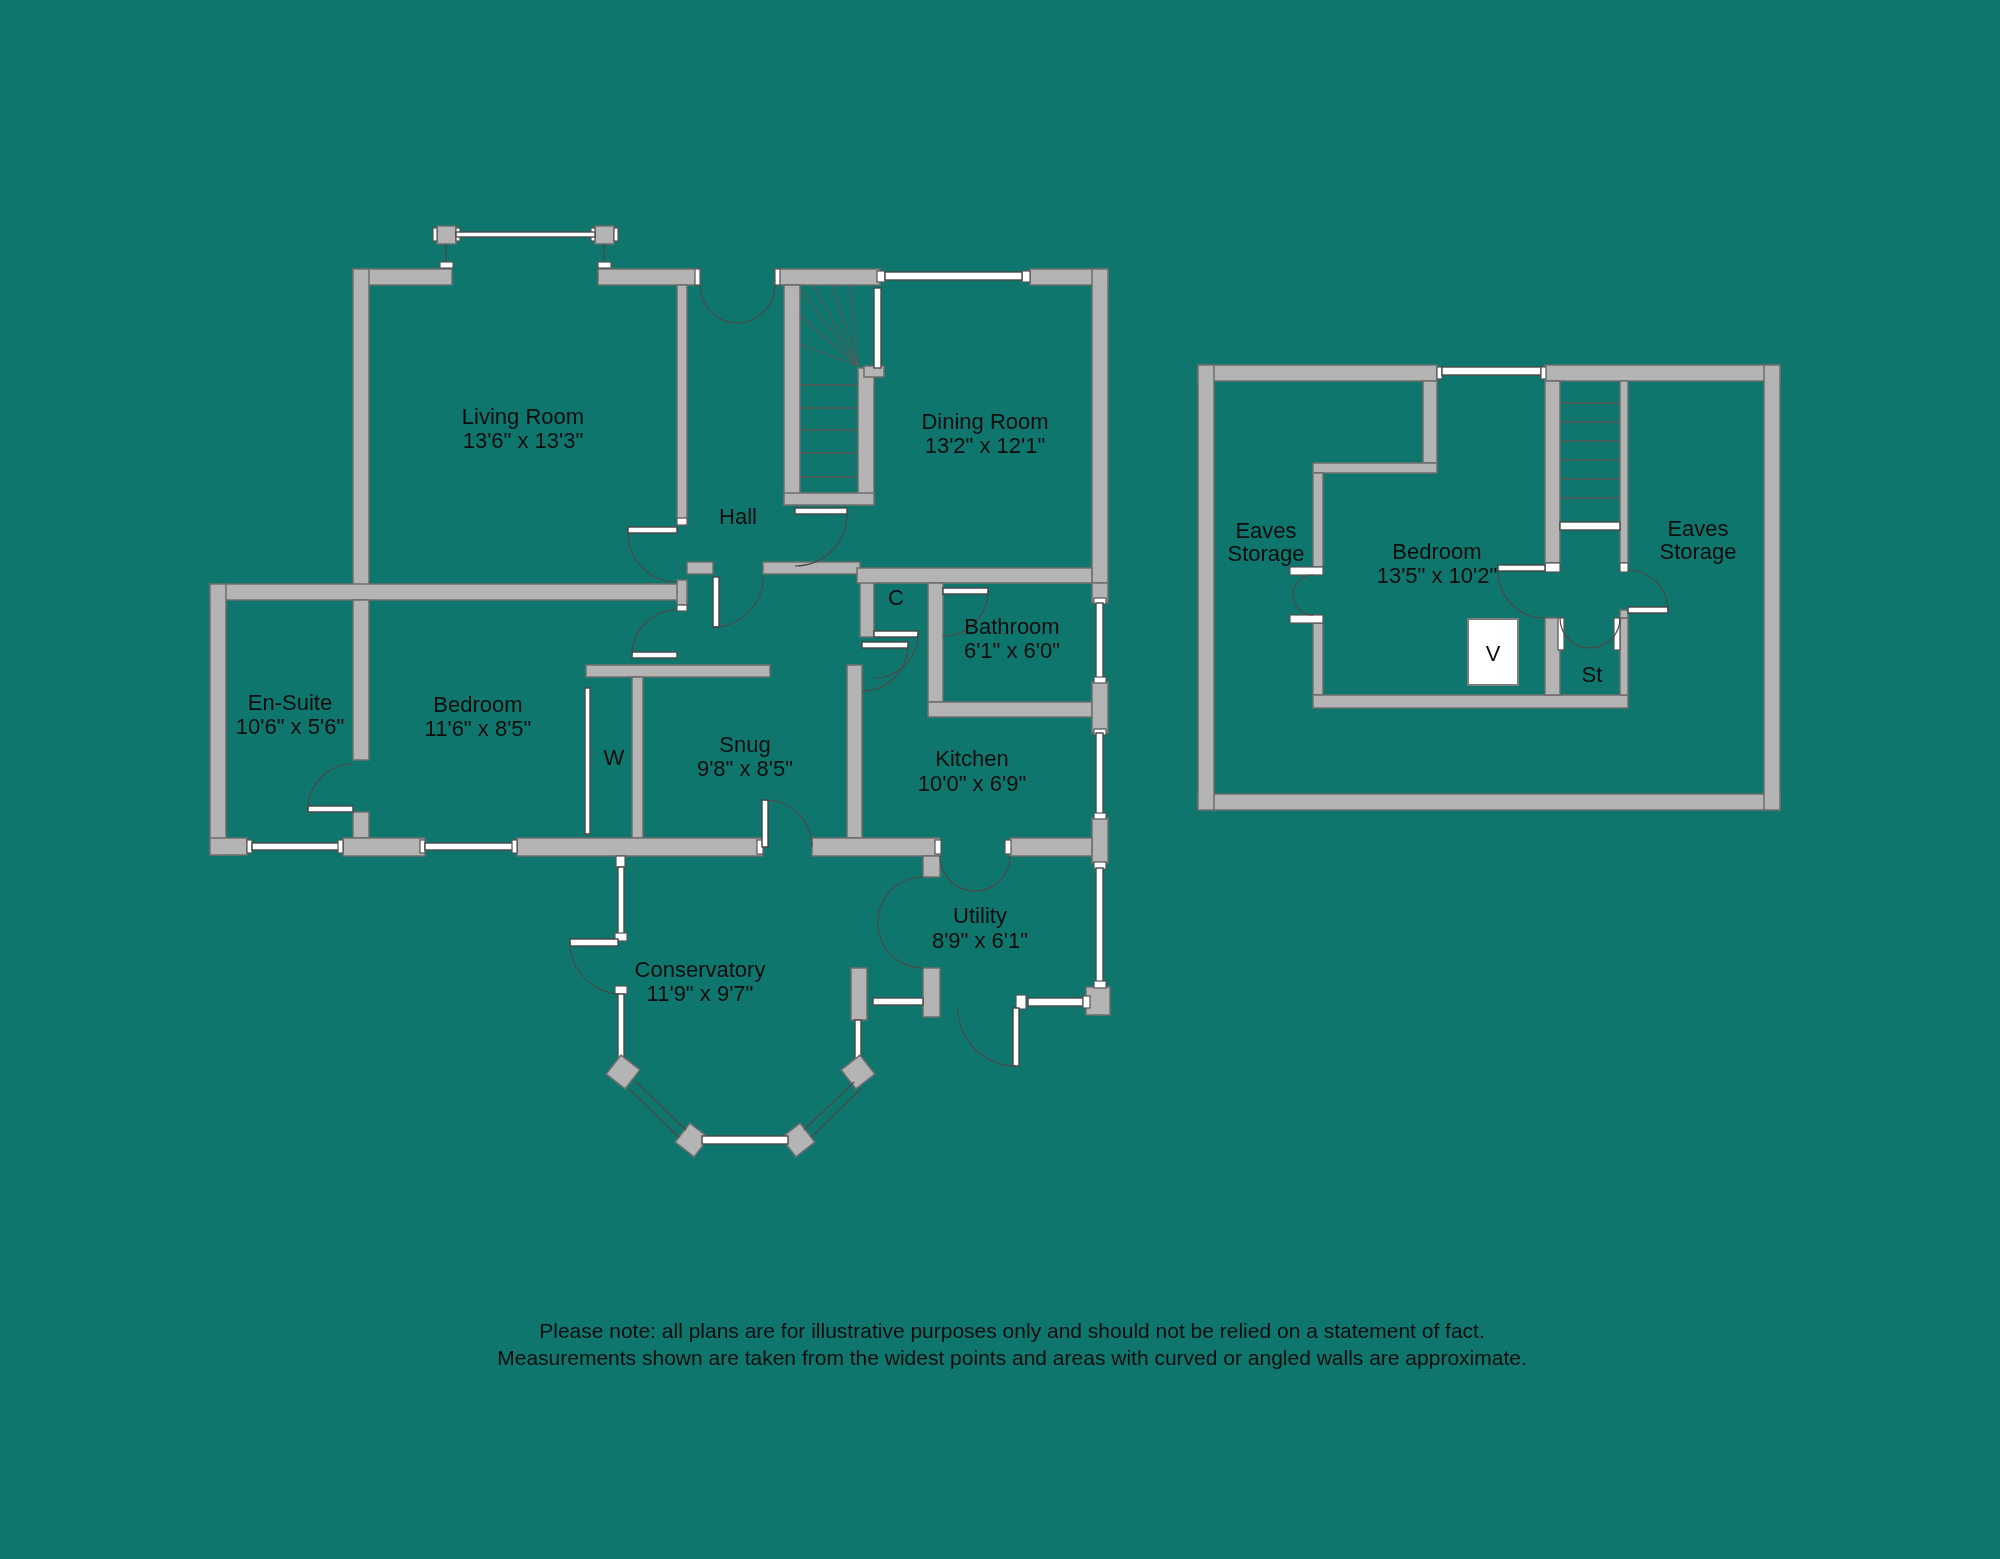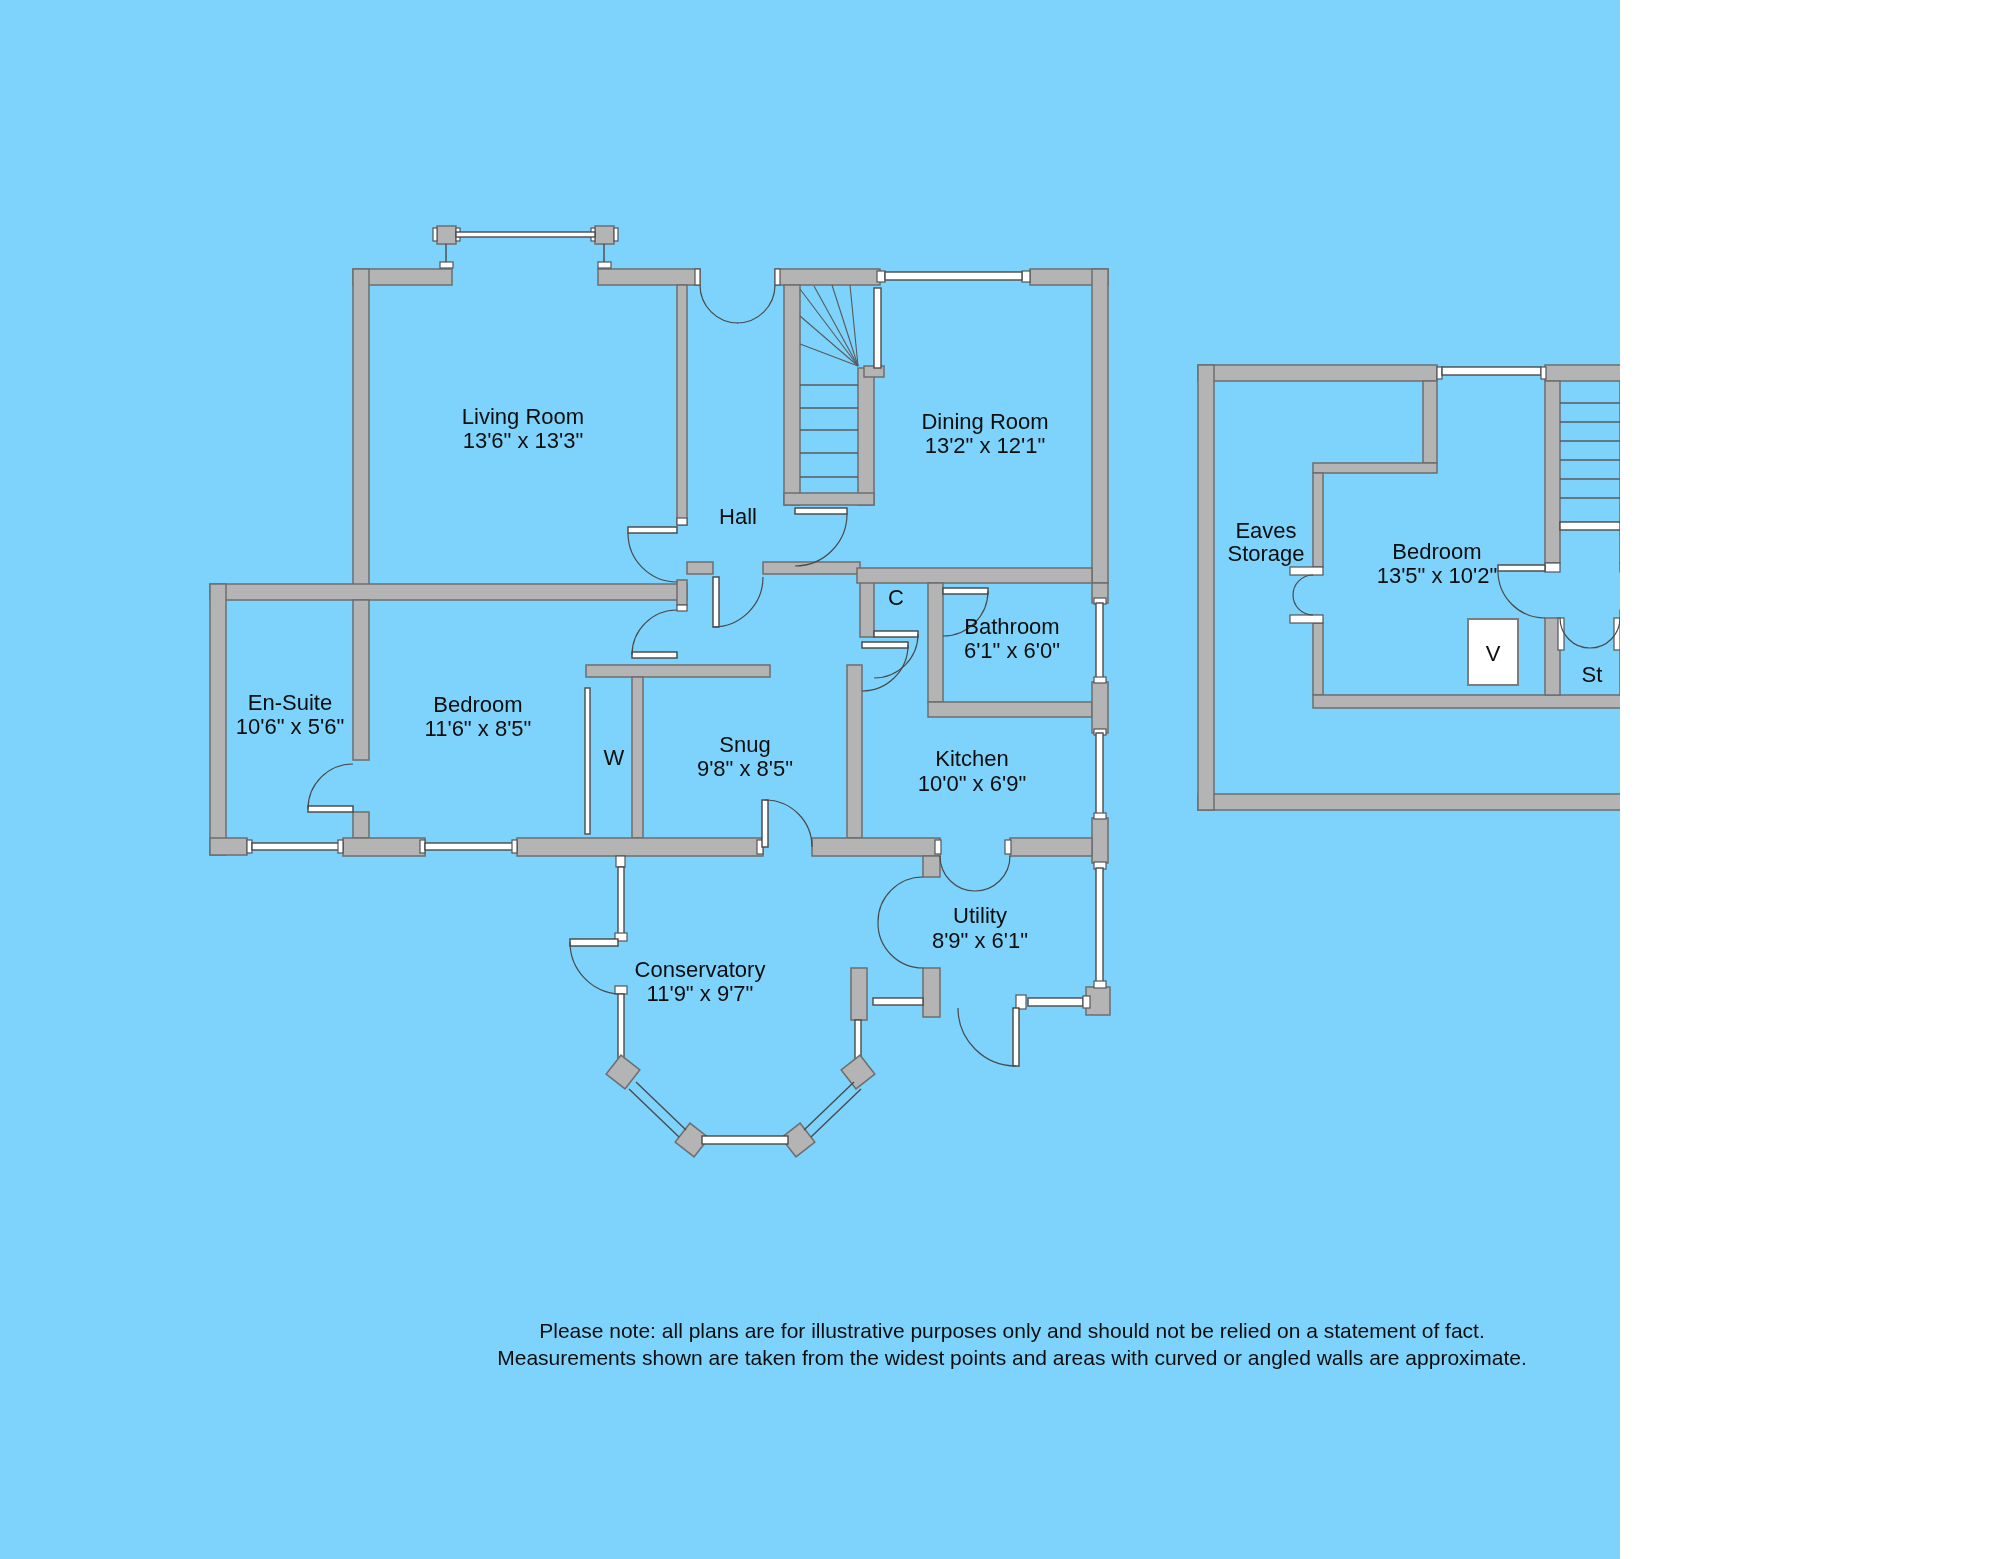--- a/index.html
+++ b/index.html
@@ -1,16 +1,16 @@
 <!DOCTYPE html>
 <html><head>
 <meta charset="utf-8">
 <style>
   html,body{margin:0;padding:0;background:#ffffff;}
-  .canvas{position:relative;width:1620px;height:1559px;background:#7dd3fc;overflow:hidden;}
+  .canvas{position:relative;width:2000px;height:1559px;background:#0f766e;overflow:hidden;}
   svg{display:block;font-family:"Liberation Sans", sans-serif;}
   .wall{fill:#b4b4b4;stroke:#6e6e6e;stroke-width:1.5;}
   .cap{fill:#ffffff;stroke:#555555;stroke-width:1.2;}
   .win{fill:#ffffff;stroke:#4a4a4a;stroke-width:1.4;}
   .leaf{fill:#ffffff;stroke:#444444;stroke-width:1.4;}
   .arc{fill:none;stroke:#4a4a4a;stroke-width:1.2;}
   .tread{stroke:#5a5a5a;stroke-width:1.4;}
   .fan{stroke:#5a5a5a;stroke-width:1.1;}
   .glz{stroke:#4a4a4a;stroke-width:1.4;}
   .vbox{fill:#ffffff;stroke:#7d7d7d;stroke-width:2;}

